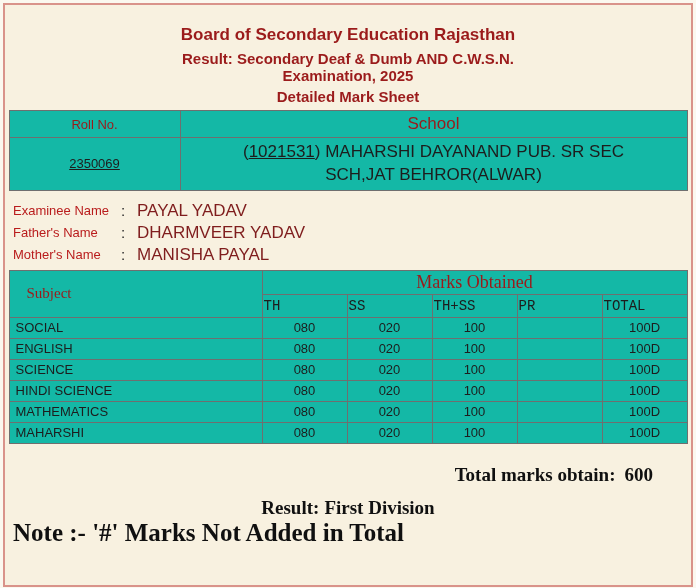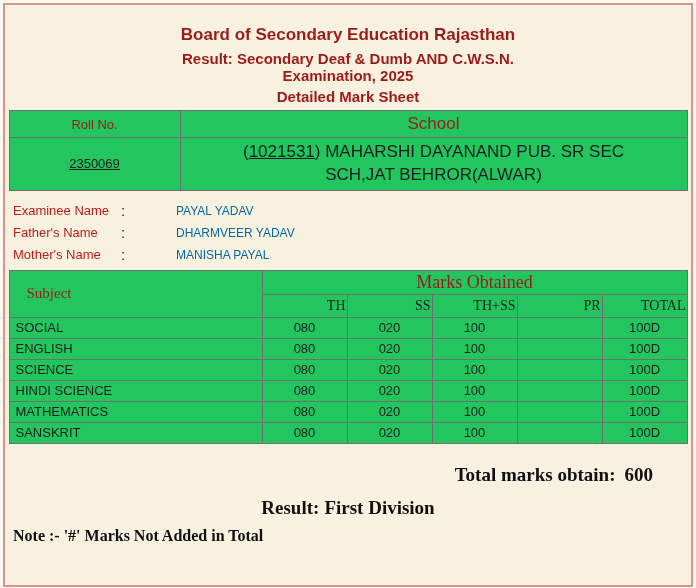--- a/index.html
+++ b/index.html
@@ -17,71 +17,71 @@
     overflow:hidden;
   }
   
   .hdr { text-align:center; color:#9b1b1b; font-weight:bold; }
   .hdr1 { font-size:17px; margin-top:20px; }
   .hdr2 { font-size:15px; margin-top:5px; }
   .hdr3 { font-size:15px; }
   .hdr4 { font-size:15px; margin-top:4px; }
   
   table { border-collapse:collapse; table-layout:fixed; width:679px; margin:0 auto; }
-  td { border:1px solid #6f6f6f; background:#22c55e; overflow:hidden; }
+  td { border:1px solid #6f6f6f; background:#14b8a6; overflow:hidden; }
   .roll-table { margin-top:5px; }
   .roll-table .hcell { height:24px; text-align:center; color:#9b1b1b; }
   .roll-label { font-size:13px; }
   .school-label { font-size:17px; }
   .roll-col { width:168px; }
   .roll-value { text-align:center; font-size:13px; color:#1d1d1d; }
   .roll-value .u { text-decoration:underline; }
   .school-value {
     text-align:center; font-size:17px; color:#1d1d1d;
     line-height:1.35; padding:3px 28px;
   }
   .school-value .u { text-decoration:underline; }
   
   .exam-block { margin:8px 0 0 8px; }
   .exam-row { height:22px; line-height:22px; white-space:nowrap; }
   .exam-label { display:inline-block; width:108px; font-size:13px; color:#b91c1c; vertical-align:middle; }
   .exam-colon { display:inline-block; width:16px; font-size:15px; color:#262626; vertical-align:middle; }
-  .exam-value { font-size:12px; color:#0369a1; vertical-align:middle;margin-left:39px; }
+  .exam-value { font-size:17px; color:#7f1d1d; vertical-align:middle; }
   
   .marks-table { margin-top:5px; }
   .marks-table .subject-hdr {
     color:#9b1b1b; font-family:"Liberation Serif", serif; font-size:15px;
     text-align:left; padding-left:17px; width:234px;
   }
   .marks-table .marks-obtained {
     color:#9b1b1b; font-family:"Liberation Serif", serif; font-size:18px;
     text-align:center; height:21px;
   }
   .marks-table .colhdr {
-    font-family:Liberation Serif, serif; font-size:14px; color:#1d1d1d;
-    text-align:right; height:20px;
+    font-family:Liberation Mono, monospace; font-size:14px; color:#1d1d1d;
+    text-align:left; height:20px;
   }
   .marks-table .dcell { height:18px; font-size:13px; color:#1d1d1d; text-align:center; }
   .marks-table .scell { text-align:left; padding-left:6px; }
   .w-total { width:84px; }
   
   .summary {
     margin-top:20px; text-align:right; padding-right:38px;
     font-family:"Liberation Serif", serif; font-weight:bold; font-size:19px; color:#101010;
   }
   .summary .line { margin-bottom:7px; }
   .summary .val { margin-left:9px; }
   .result-line {
     text-align:center; font-family:"Liberation Serif", serif; font-weight:bold;
     font-size:19px; color:#101010; margin-top:11px;
   }
   .result-line .val { margin-left:5px; }
   .note-line {
     text-align:left; padding-left:8px; font-family:"Liberation Serif", serif;
-    font-weight:bold; font-size:16px; color:#101010; margin-top:8px;
+    font-weight:bold; font-size:25px; color:#101010; margin-top:0;
   }
   
   .disclaimer {
     margin:17px auto 0 auto; width:672px; text-align:center;
     font-size:12px; line-height:1.4; color:#3f7cae;
   }
 </style>
 </head>
 <body>
 
@@ -168,21 +168,21 @@
     </tr>
     <tr>
       <td class="dcell scell">MATHEMATICS</td>
       <td class="dcell">080</td>
       <td class="dcell">020</td>
       <td class="dcell">100</td>
       <td class="dcell"></td>
       <td class="dcell">100D</td>
     </tr>
     <tr>
-      <td class="dcell scell">SANSKRIT</td>
+      <td class="dcell scell">MAHARSHI</td>
       <td class="dcell">080</td>
       <td class="dcell">020</td>
       <td class="dcell">100</td>
       <td class="dcell"></td>
       <td class="dcell">100D</td>
     </tr>
   </tbody>
     </table>
 
   <div class="summary">

